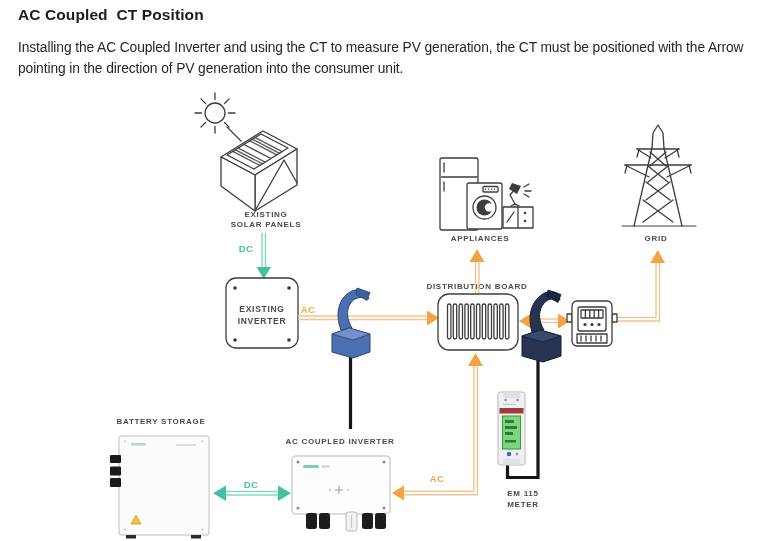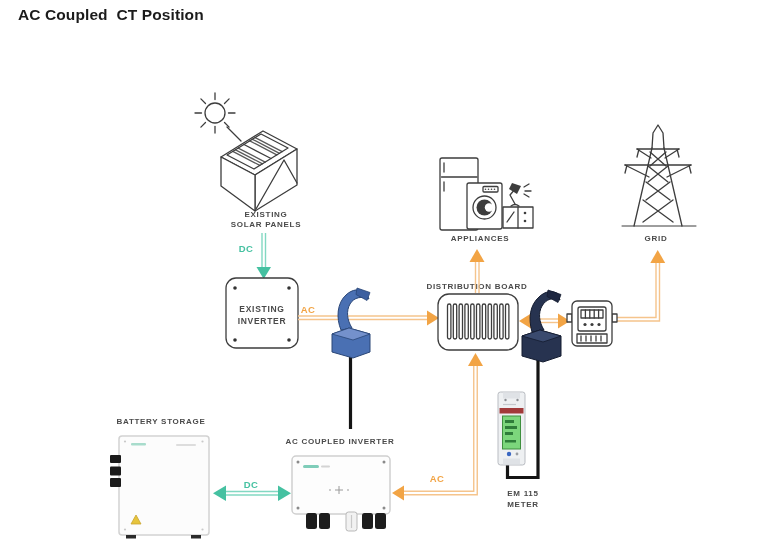--- a/index.html
+++ b/index.html
@@ -19,20 +19,21 @@
   .o-line{stroke:#f5c48c;stroke-width:1.4;fill:none;}
   .t-line{stroke:#82d8c2;stroke-width:1.4;fill:none;}
   .o-arrow{fill:#f2a445;stroke:none;}
   .t-arrow{fill:#45c1a1;stroke:none;}
 </style>
 </head>
 <body>
 
 <div class="stage">
   <div class="page-title">AC Coupled  CT Position</div>
+  <div class="page-desc">Installing the AC Coupled Inverter and using the CT to measure PV generation, the CT must be positioned with the Arrow pointing in the direction of PV generation into the consumer unit.</div>
 
   <svg width="772" height="541" viewBox="0 0 772 541" style="position:absolute;left:0;top:0;">
 
     <g>
       <circle class="ol-w" cx="215" cy="113" r="10"></circle>
       <g class="ol" stroke-width="1.2">
         <line x1="228.5" y1="113" x2="235" y2="113"></line>
         <line x1="224.5" y1="122.5" x2="229.1" y2="127.1"></line>
         <line x1="215" y1="126.5" x2="215" y2="133"></line>
         <line x1="205.5" y1="122.5" x2="200.9" y2="127.1"></line>

